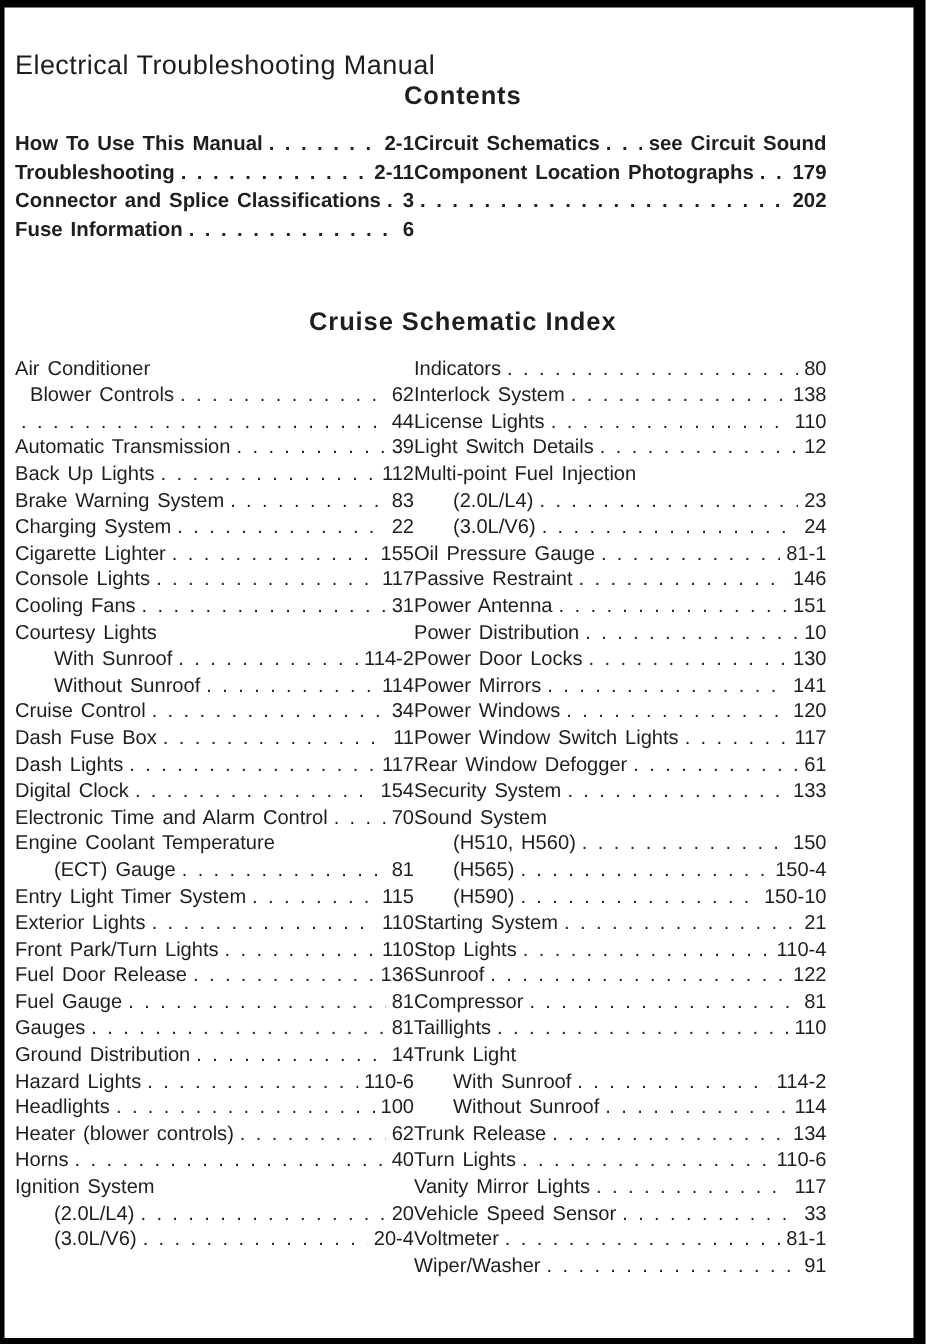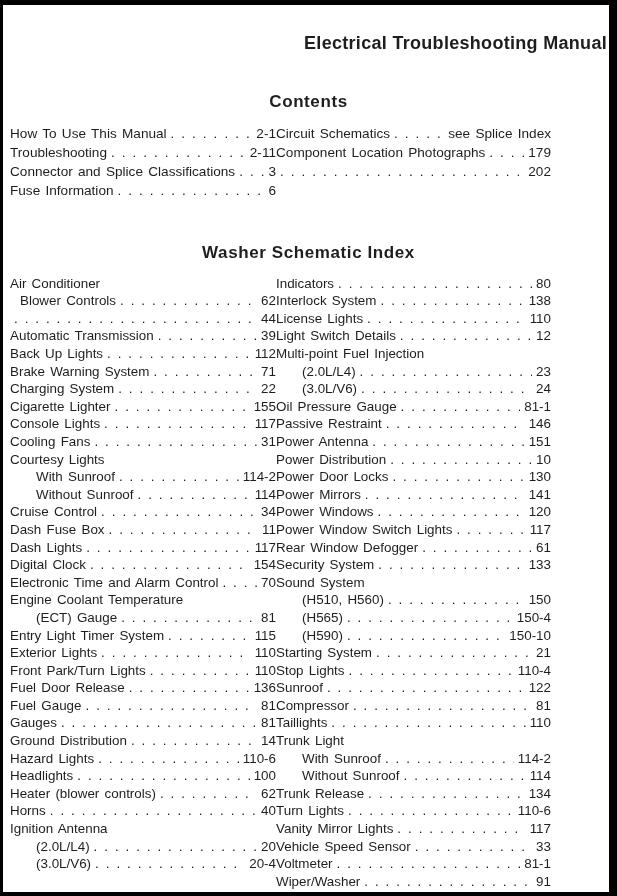--- a/index.html
+++ b/index.html
@@ -14,38 +14,38 @@
     background:var(--paper,#fff);
     border-style:solid;
     border-color:var(--frame,#000);
     border-width:5px 8px 4px 3px; 
     overflow:hidden;
     color:var(--ink,#1e1e1e);
   }
   .inner{padding:0 2px 0 7px;}
   h1.title{
     margin:27px 0 0 0;
-    text-align:right;
+    text-align:left;
     font-size:18px;line-height:22px;
-    font-weight:bold;letter-spacing:.3px;
+    font-weight:normal;letter-spacing:.3px;
   }
   h2.hdg{
     text-align:center;
     font-weight:bold;
     font-size:17px;line-height:20px;
     letter-spacing:.6px;
     margin:0;
   }
-  h2.contents-hdg{margin-top:38px;}
+  h2.contents-hdg{}
   h2.index-hdg{margin-top:42px;}
   .cols{display:flex;}
   .col-l{width:266px;flex:0 0 266px;}
   .col-r{width:275px;flex:0 0 275px;}
   .toc{margin-top:13px;}
-  .toc .row{line-height:18.9px;font-size:13.6px;}
+  .toc .row{line-height:18.9px;font-size:13.6px;font-weight:bold;}
   .idx{margin-top:12px;}
   .idx .row{line-height:17.6px;font-size:13.4px;}
   .row{
     display:flex;align-items:baseline;
     white-space:nowrap;
     word-spacing:1.5px;
   }
   .row .lbl{flex:0 0 auto;}
   .row .leader{
     flex:1 1 auto;min-width:0;
@@ -97,38 +97,38 @@
             <span class="lbl">Fuse Information</span>
             <span class="leader"></span>
             <span class="pg">6</span>
           </div>
         </div>
       <div class="col-r">
 
           <div class="row">
             <span class="lbl">Circuit Schematics</span>
             <span class="leader"></span>
-            <span class="pg">see Splice Index</span>
+            <span class="pg">see Circuit Sound</span>
           </div>
 
           <div class="row">
             <span class="lbl">Component Location Photographs</span>
             <span class="leader"></span>
             <span class="pg">179</span>
           </div>
 
           <div class="row">
             <span class="leader"></span>
             <span class="pg">202</span>
           </div>
 
         </div>
     </div>
 
-    <h2 class="hdg index-hdg">Washer Schematic Index</h2>
+    <h2 class="hdg index-hdg">Cruise Schematic Index</h2>
 
     <div class="cols idx">
       <div class="col-l">
 
           <div class="row no-page">
             <span class="lbl">Air Conditioner</span>
 
           </div>
 
           <div class="row ind1">
@@ -151,21 +151,21 @@
 
           <div class="row">
             <span class="lbl">Back Up Lights</span>
             <span class="leader"></span>
             <span class="pg">112</span>
           </div>
 
           <div class="row">
             <span class="lbl">Brake Warning System</span>
             <span class="leader"></span>
-            <span class="pg">71</span>
+            <span class="pg">83</span>
           </div>
 
           <div class="row">
             <span class="lbl">Charging System</span>
             <span class="leader"></span>
             <span class="pg">22</span>
           </div>
 
           <div class="row">
             <span class="lbl">Cigarette Lighter</span>
@@ -303,21 +303,21 @@
             <span class="pg">62</span>
           </div>
 
           <div class="row">
             <span class="lbl">Horns</span>
             <span class="leader"></span>
             <span class="pg">40</span>
           </div>
 
           <div class="row no-page">
-            <span class="lbl">Ignition Antenna</span>
+            <span class="lbl">Ignition System</span>
 
           </div>
 
           <div class="row ind2">
             <span class="lbl">(2.0L/L4)</span>
             <span class="leader"></span>
             <span class="pg">20</span>
           </div>
 
           <div class="row ind2">

